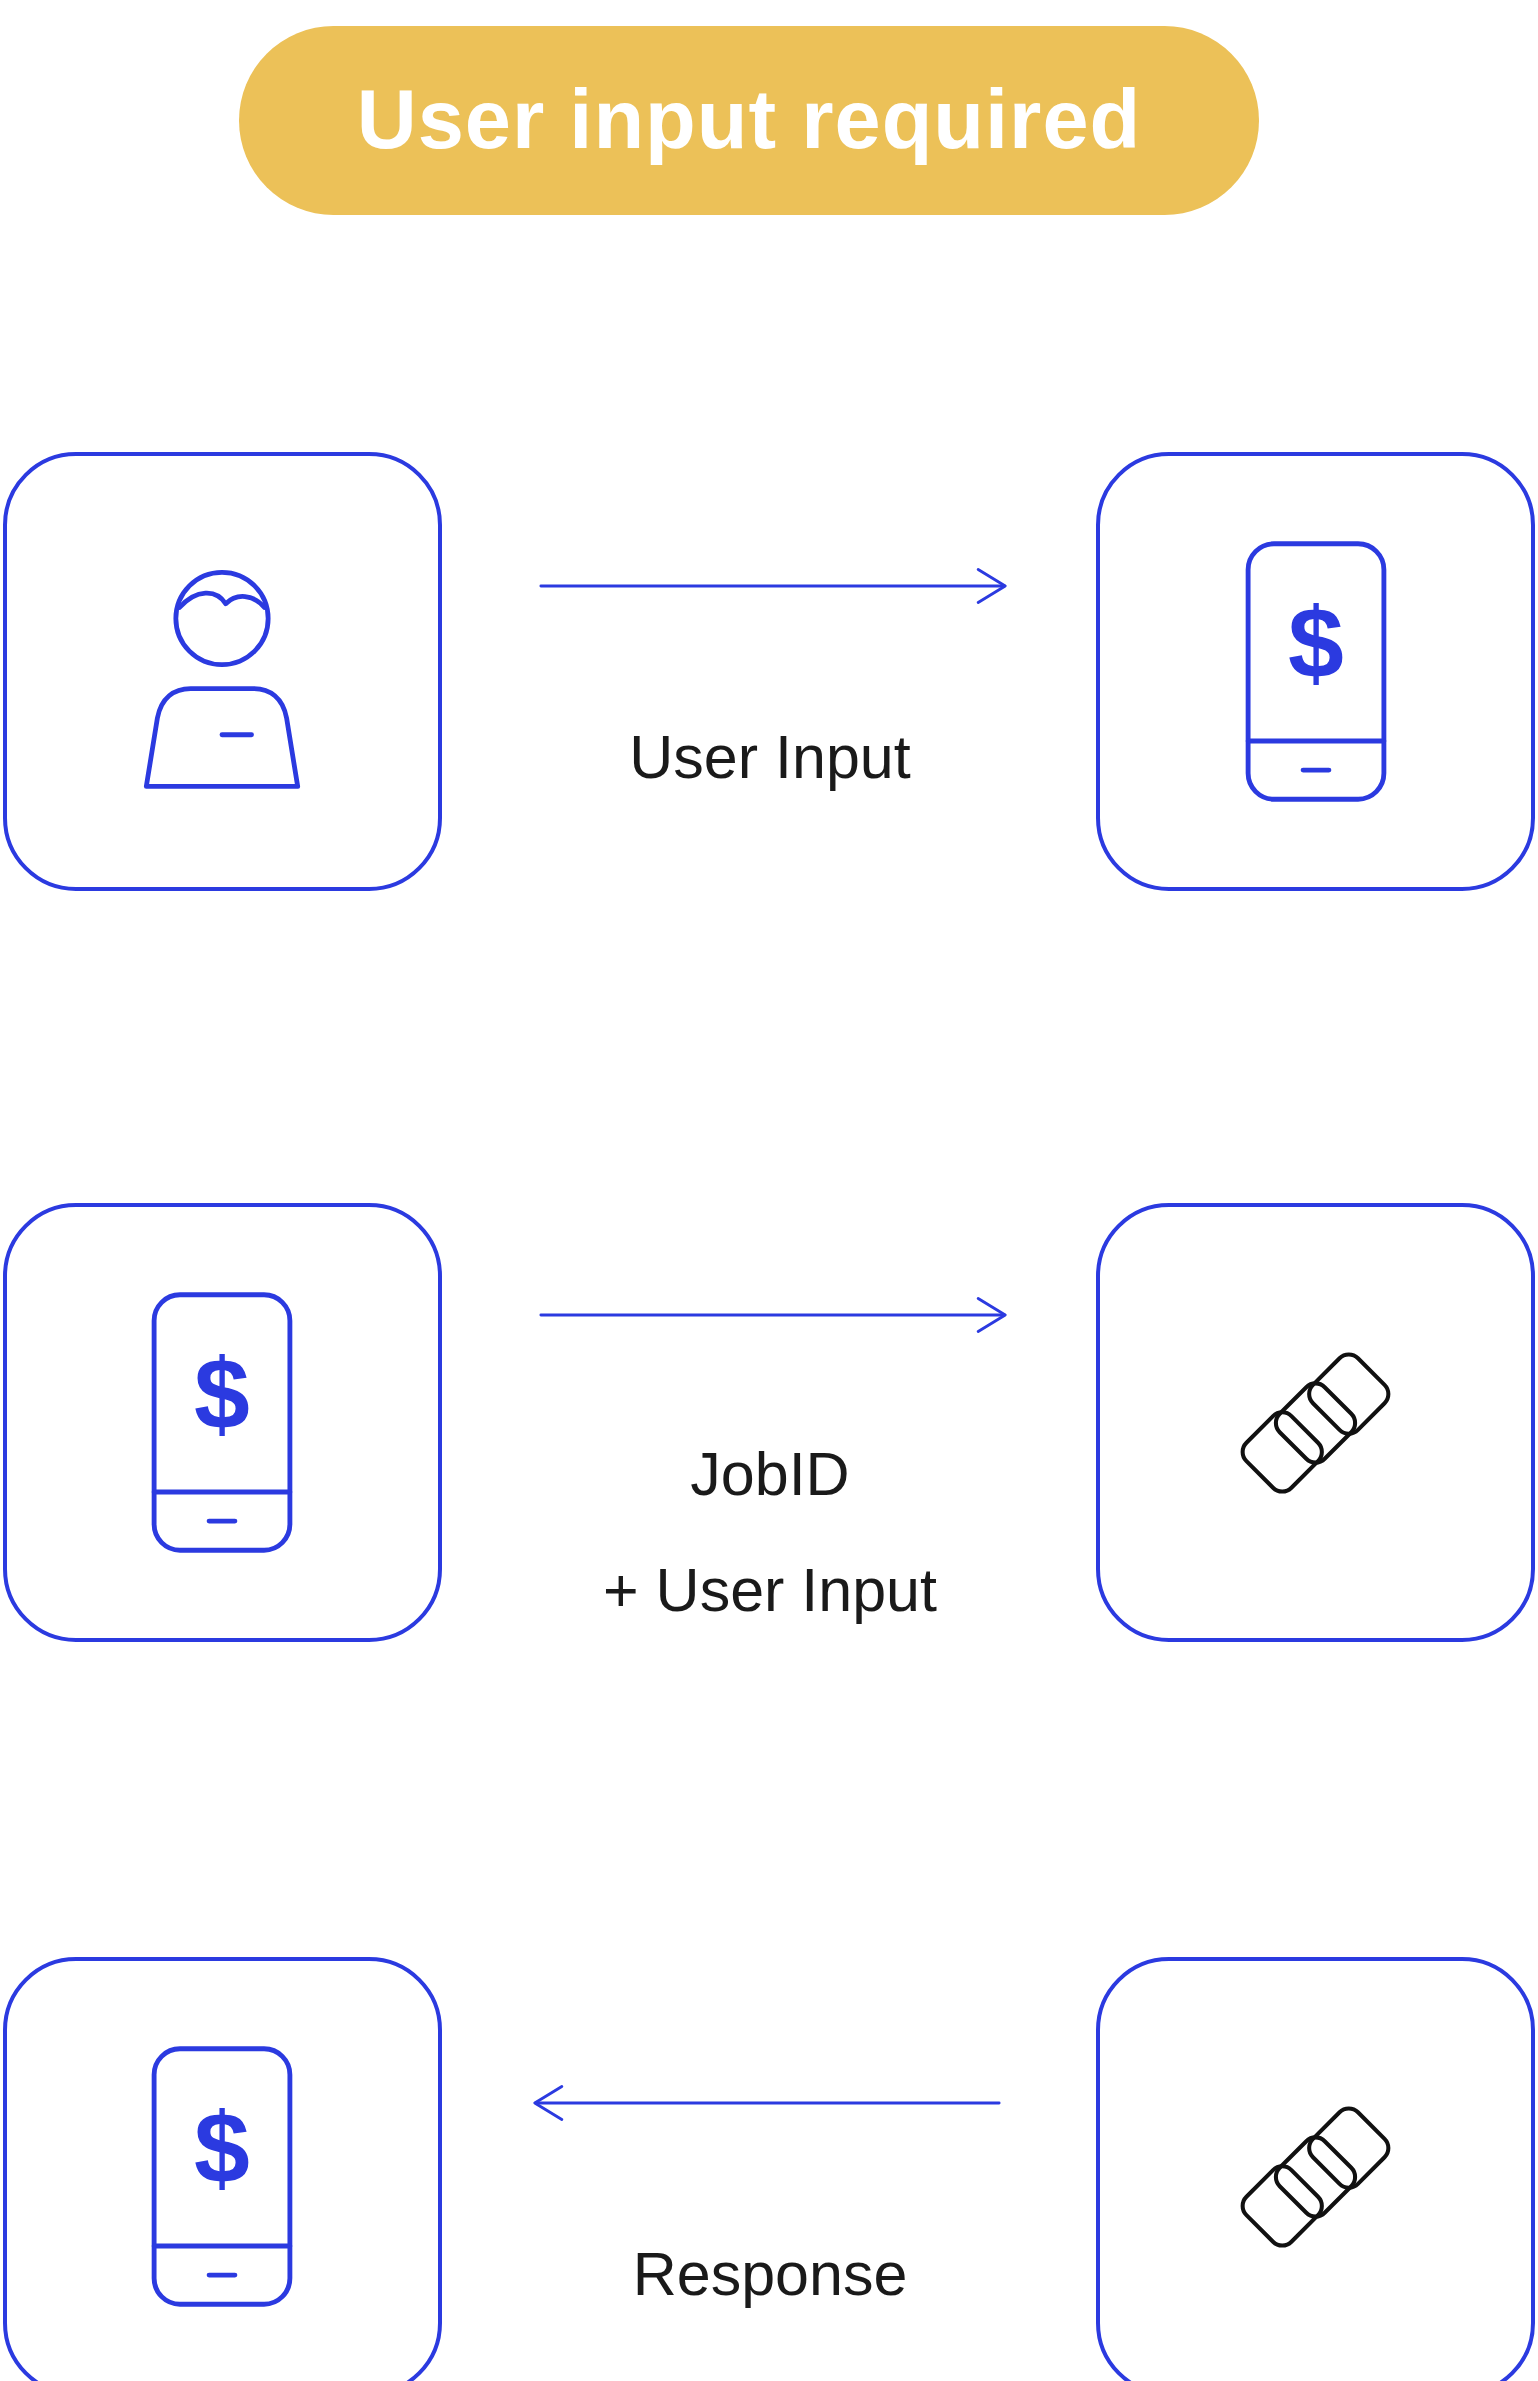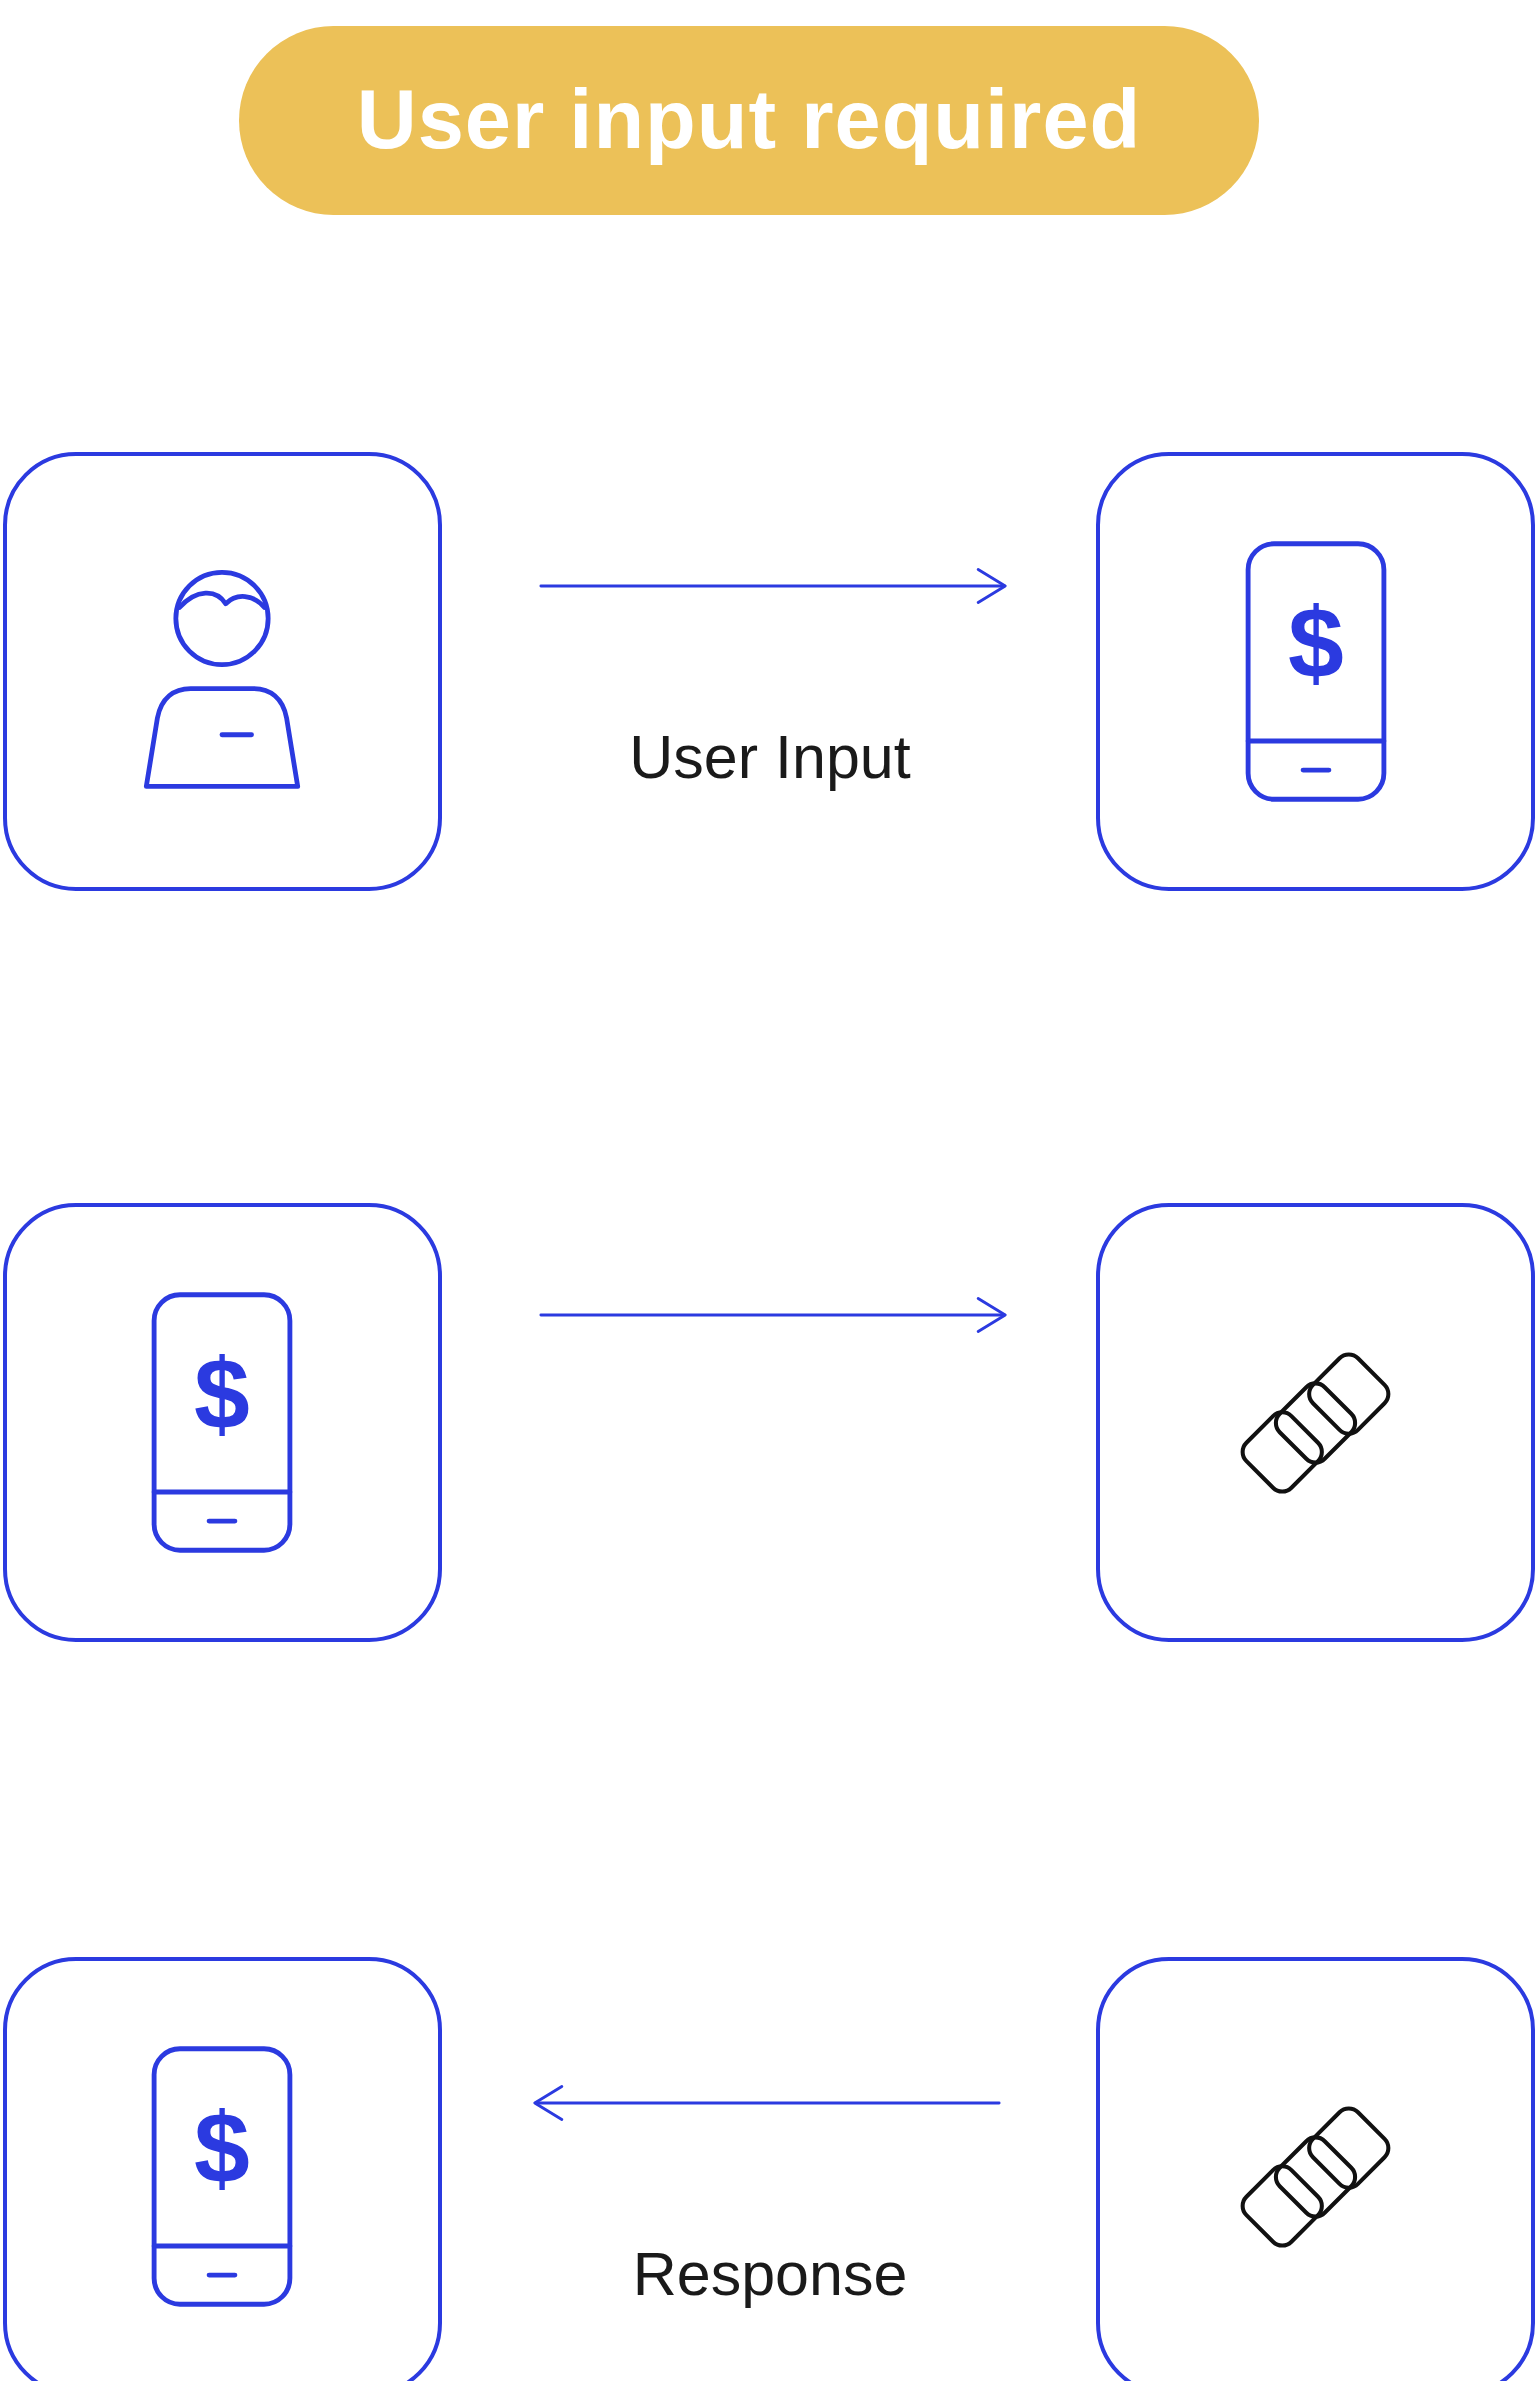--- a/index.html
+++ b/index.html
@@ -133,20 +133,22 @@
 
   <div class="box col-left r2">
     <svg class="icon-blue" width="162" height="275" viewBox="0 0 168 285">
         <use href="#sym-phone"></use>
       </svg>
   </div>
   <svg class="arrow a2" viewBox="0 0 490 60" width="473" height="58">
       <use href="#sym-arrow"></use>
     </svg>
   <div class="lbl l2">
+    <div>JobID</div>
+    <div>+ User Input</div>
   </div>
   <div class="box col-right r2">
     <svg class="icon-logo" width="203" height="188" viewBox="0 0 210 195">
         <use href="#sym-plaid"></use>
       </svg>
   </div>
 
   <div class="box col-left r3">
     <svg class="icon-blue" width="162" height="275" viewBox="0 0 168 285">
         <use href="#sym-phone"></use>

